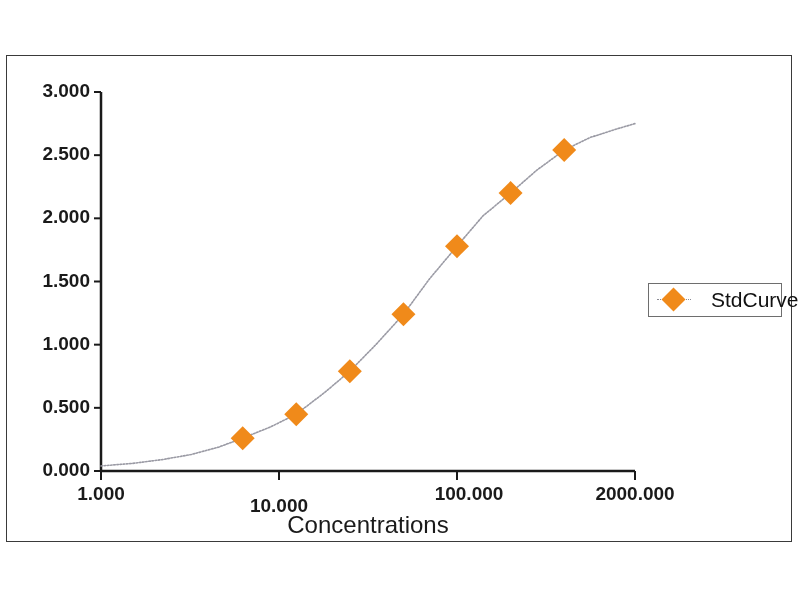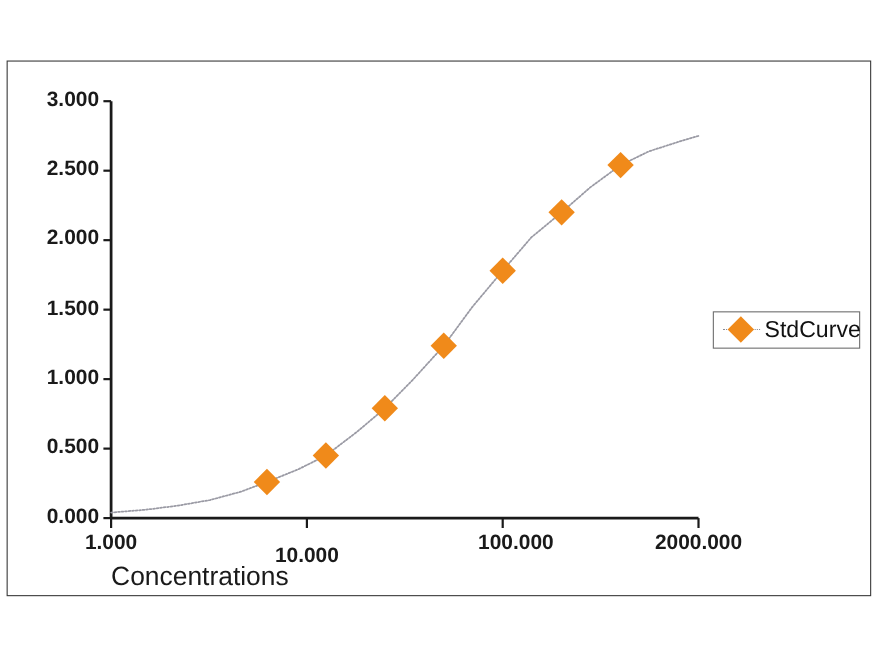--- a/index.html
+++ b/index.html
@@ -52,21 +52,21 @@
     font-size: 19px;
     font-weight: bold;
     color: #1a1a1a;
     white-space: nowrap;
   }
   #x-axis-title {
     position: absolute;
     left: 101px;
     top: 511px;
     width: 534px;
-    text-align: left;
+    text-align: center;
     font-size: 24px;
     color: #1a1a1a;
     white-space: nowrap;
   }
   #legend-box {
     position: absolute;
     left: 648px;
     top: 283px;
     width: 134px;
     height: 34px;
@@ -95,21 +95,21 @@
     left: 8px;
     top: 3px;
     width: 17px;
     height: 17px;
     background: #f08a1a;
     transform: rotate(45deg);
   }
   #legend-label {
     font-size: 21px;
     color: #111111;
-    margin-left: 4px;
+    margin-left: 20px;
     white-space: nowrap;
   }
 </style>
 </head>
 <body>
 
 <div id="chart-root">
 
   <div id="figure-frame"></div>
 

